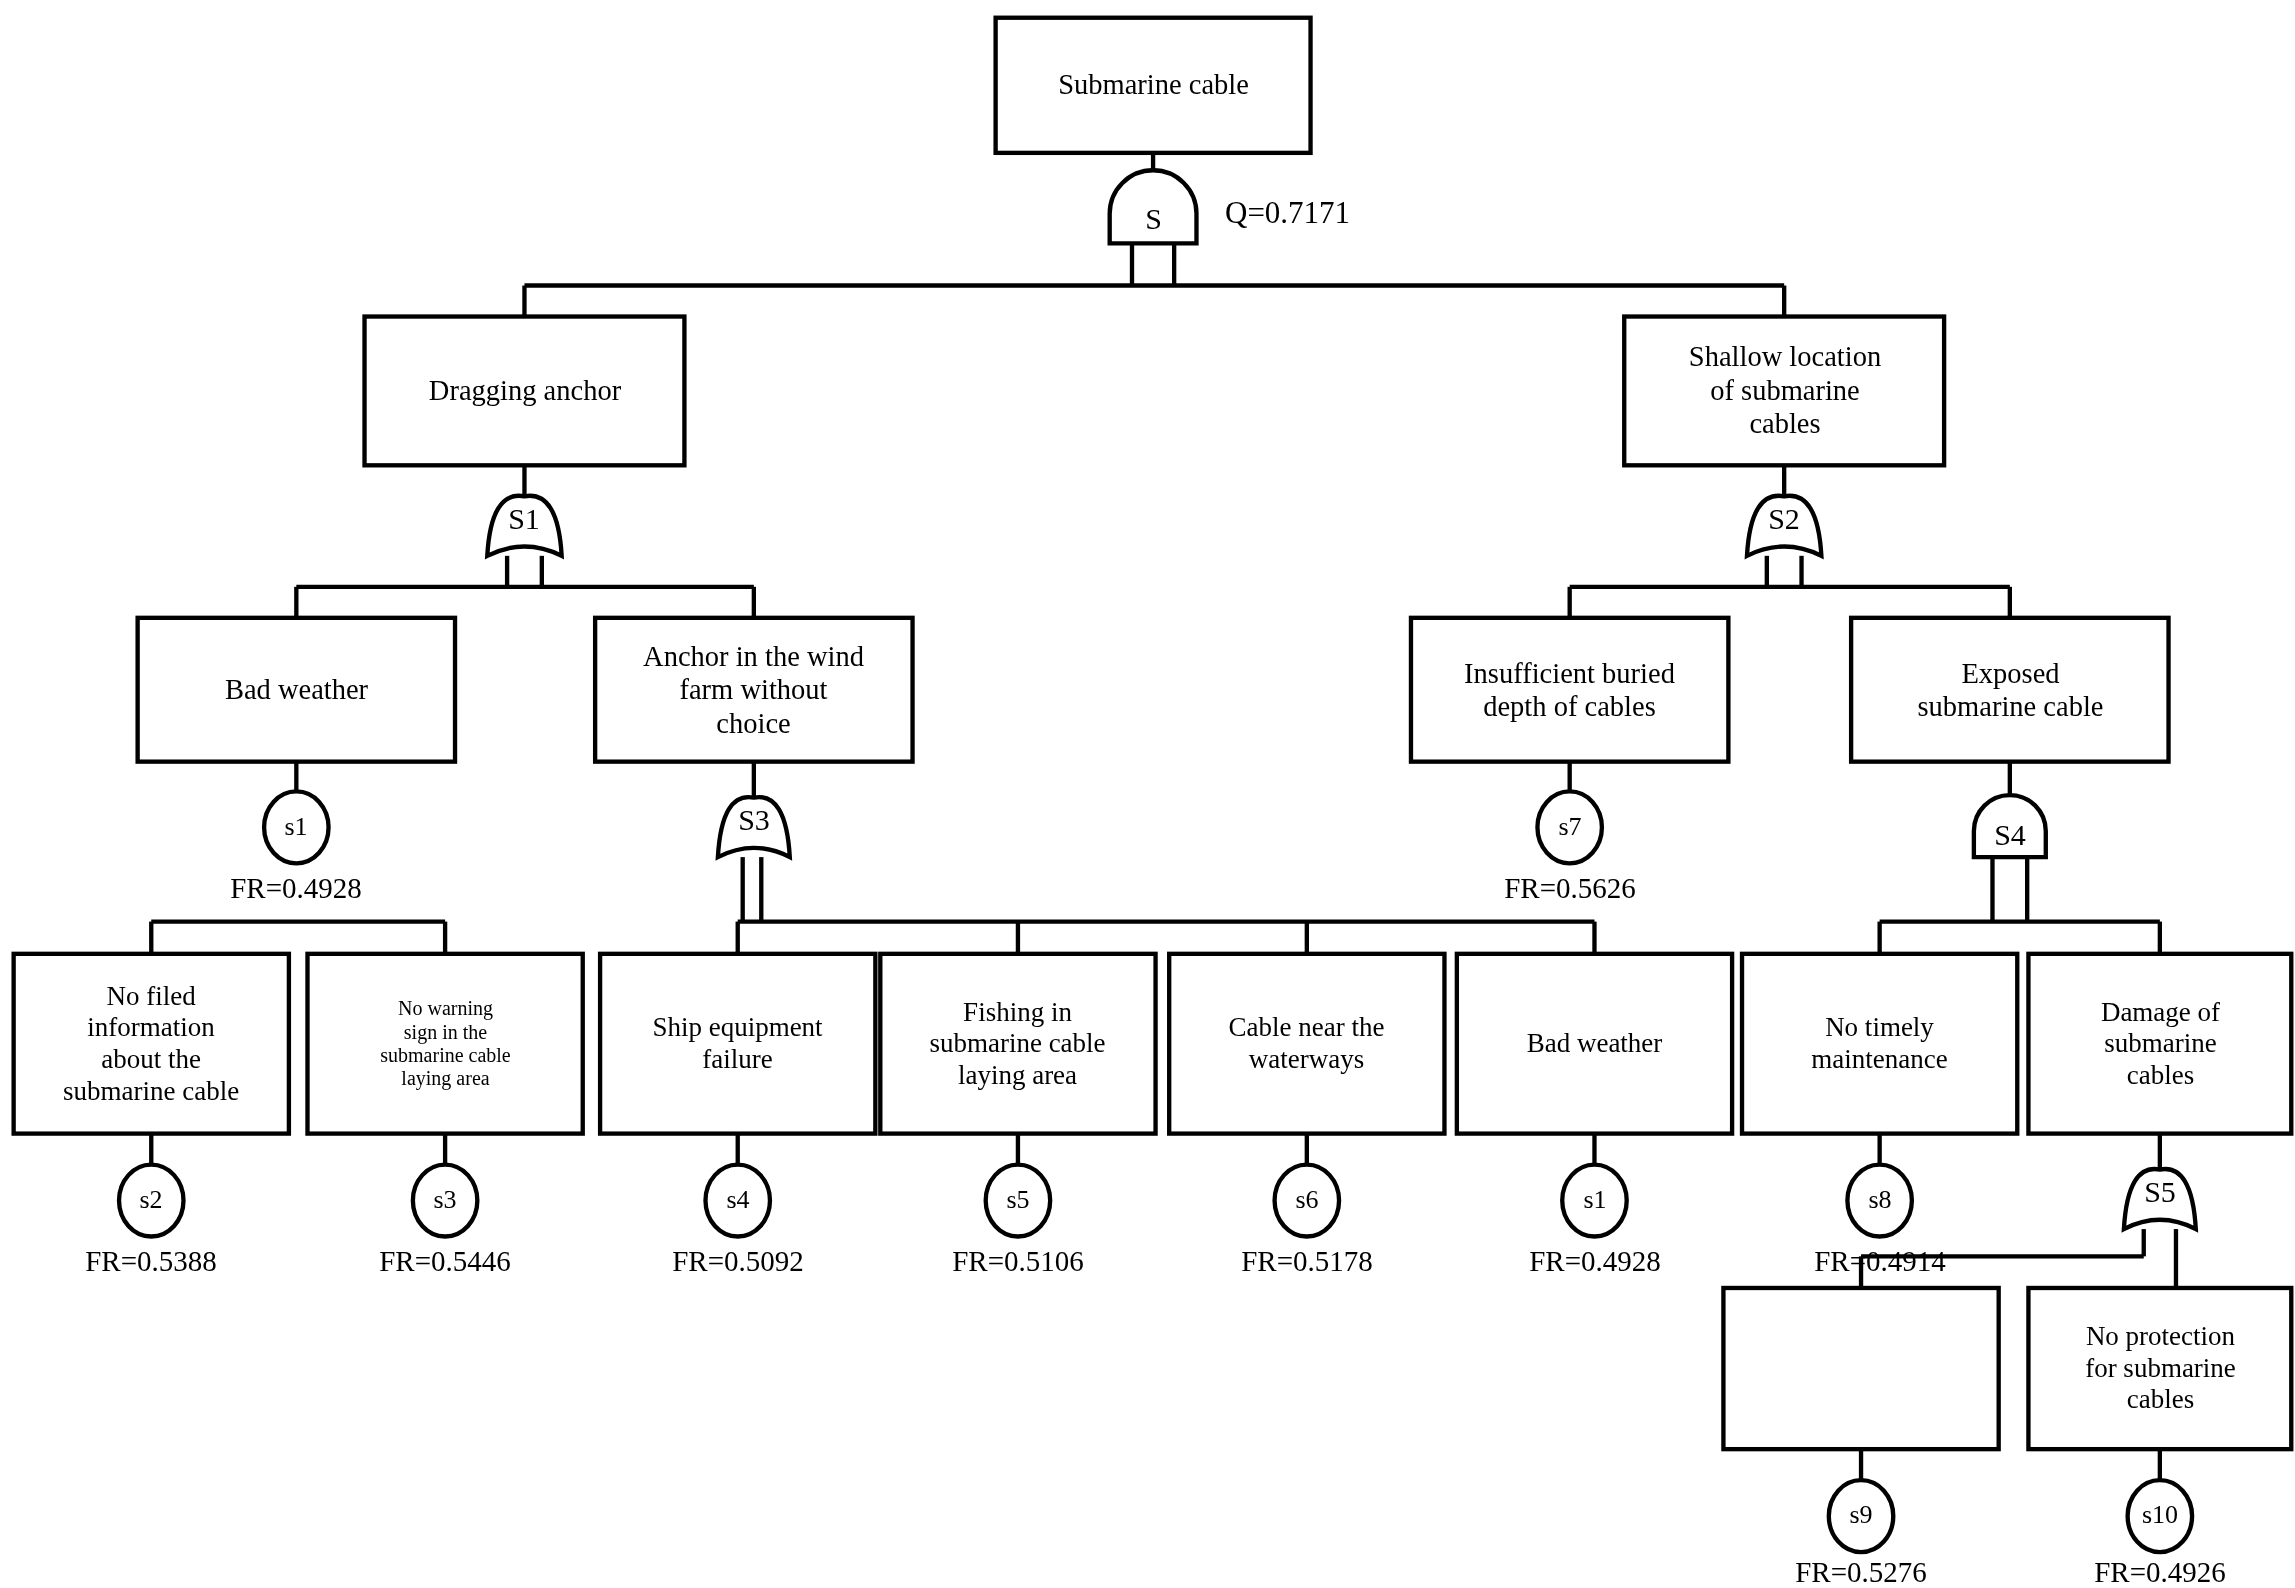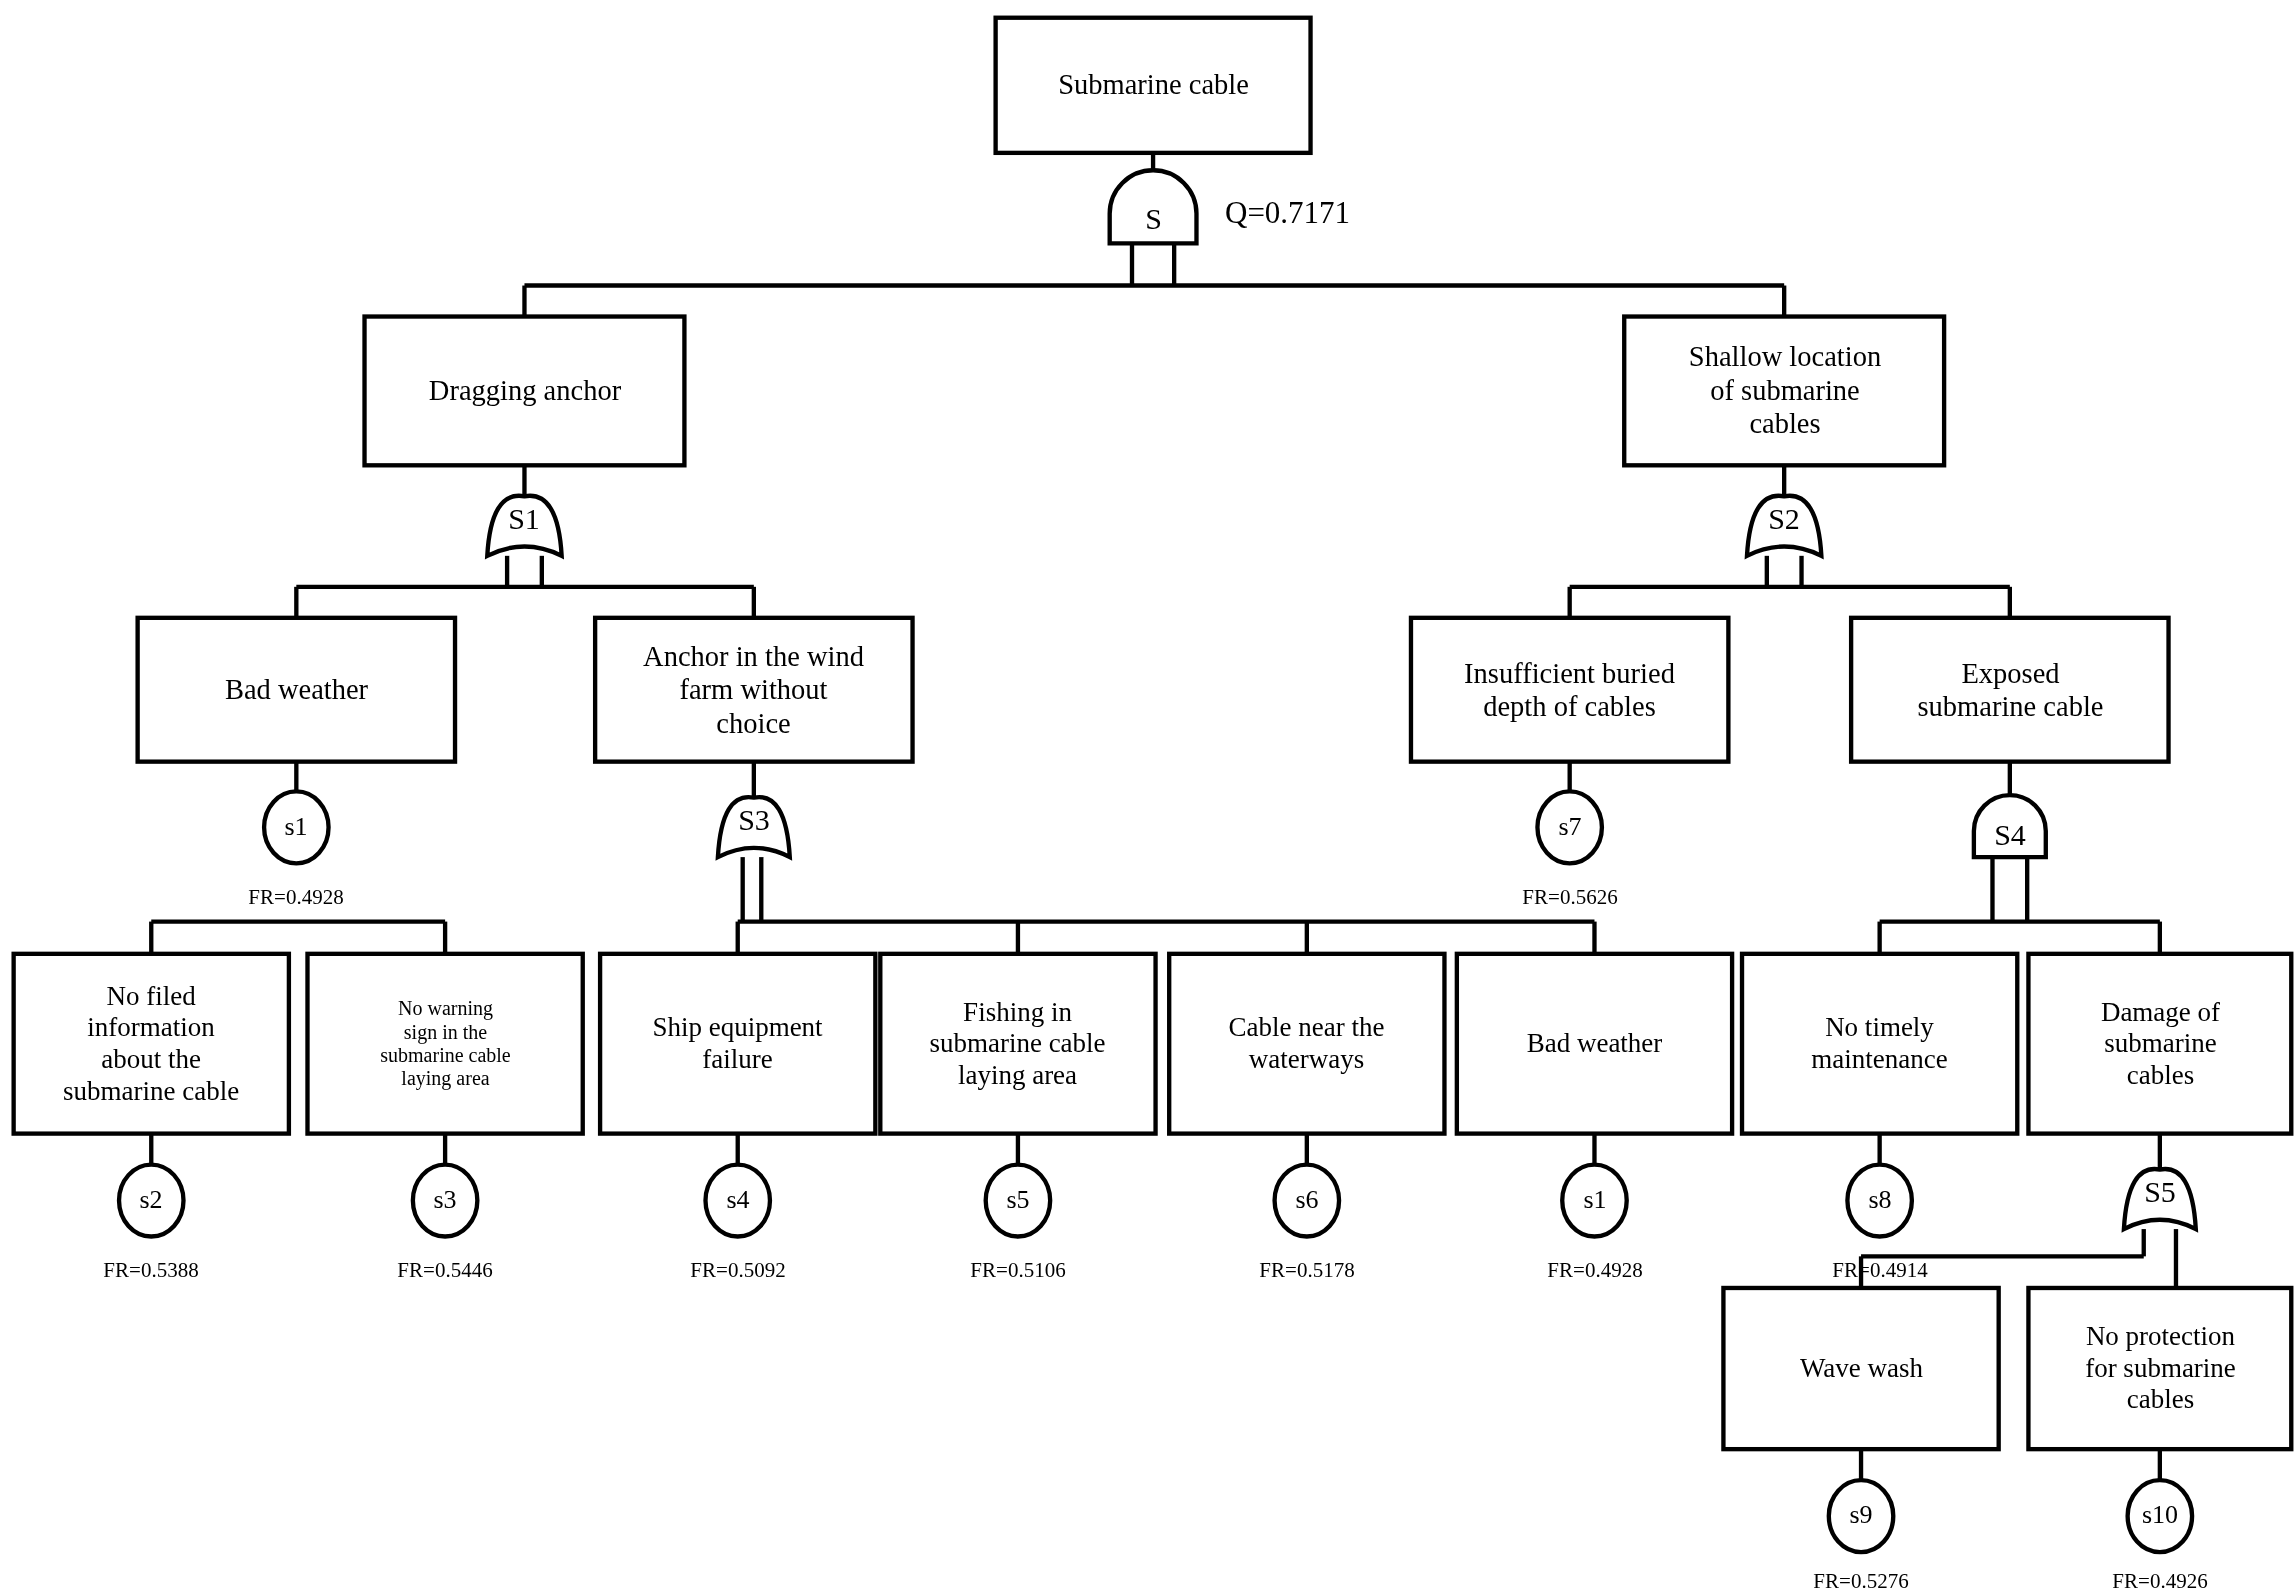--- a/index.html
+++ b/index.html
@@ -21,21 +21,21 @@
     color:#000;
     font-family:"Liberation Serif","DejaVu Serif",serif;
     line-height:1.17;
     white-space:pre-line;
     display:flex;align-items:center;justify-content:center;
     pointer-events:none;
   }
   .boxlbl{font-size:28.5px;}
   .gatelbl{font-size:30px;}
   .evlbl{font-size:26px;}
-  .frlbl{font-size:21px;margin-top:8px;}
+  .frlbl{font-size:29px;}
   .qlbl{font-size:31px;text-align:right;justify-content:flex-start;}
 </style>
 </head>
 <body>
 
 <div id="stage">
 
   <svg id="ft" viewBox="0 0 3702 2562" xmlns="http://www.w3.org/2000/svg">
 
     <rect class="ftbox" x="1606" y="28" width="508" height="218"></rect>
@@ -191,21 +191,20 @@
 laying area</div>
   <div class="lbl boxlbl" style="left:1169px;top:954px;width:275px;height:180px;font-size:27px;">Cable near the
 waterways</div>
   <div class="lbl boxlbl" style="left:1457px;top:954px;width:275px;height:180px;font-size:27px;">Bad weather</div>
   <div class="lbl boxlbl" style="left:1742px;top:954px;width:275px;height:180px;font-size:27px;">No timely
 maintenance</div>
   <div class="lbl boxlbl" style="left:2029px;top:954px;width:263px;height:180px;font-size:27px;">Damage of
 submarine
 cables</div>
 
-  <div class="lbl boxlbl" style="left:1724px;top:1288px;width:275px;height:161px;font-size:27px;">Wave wash</div>
   <div class="lbl boxlbl" style="left:2029px;top:1288px;width:263px;height:161px;font-size:27px;">No protection
 for submarine
 cables</div>
 
   <div class="lbl evlbl" style="left:259px;top:809px;width:74px;height:37px;">s1</div>
   <div class="lbl frlbl" style="left:166px;top:871px;width:260px;height:36px;">FR=0.4928</div>
 
   <div class="lbl evlbl" style="left:1533px;top:809px;width:74px;height:37px;">s7</div>
   <div class="lbl frlbl" style="left:1440px;top:871px;width:260px;height:36px;">FR=0.5626</div>
 

